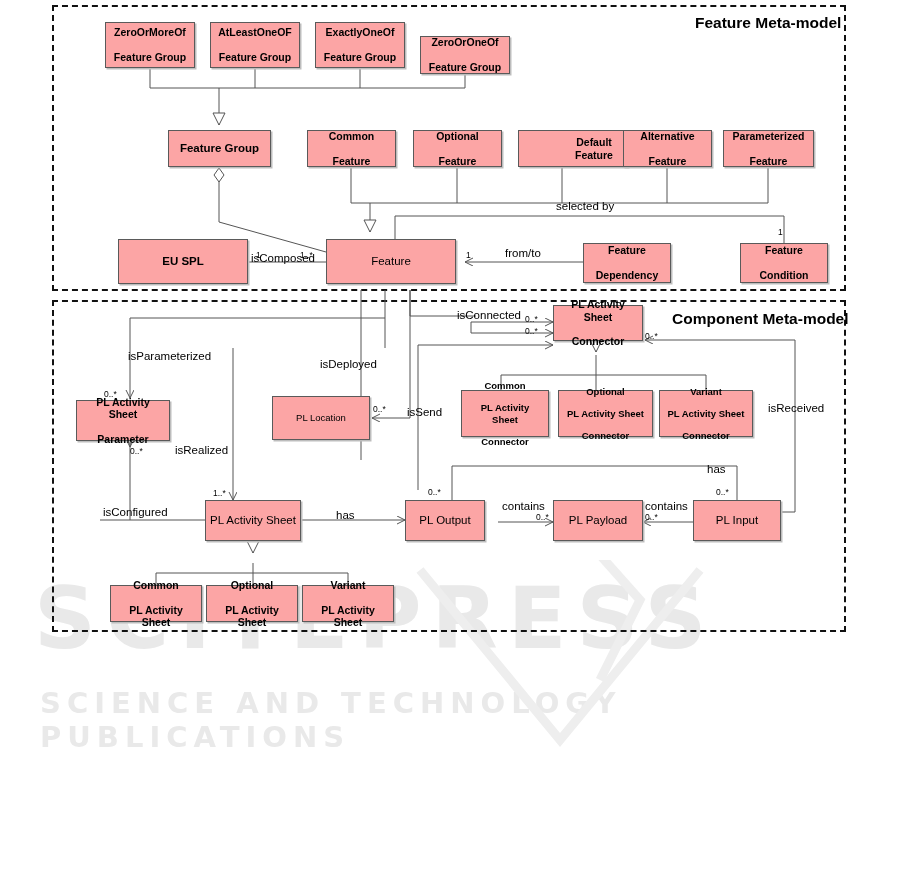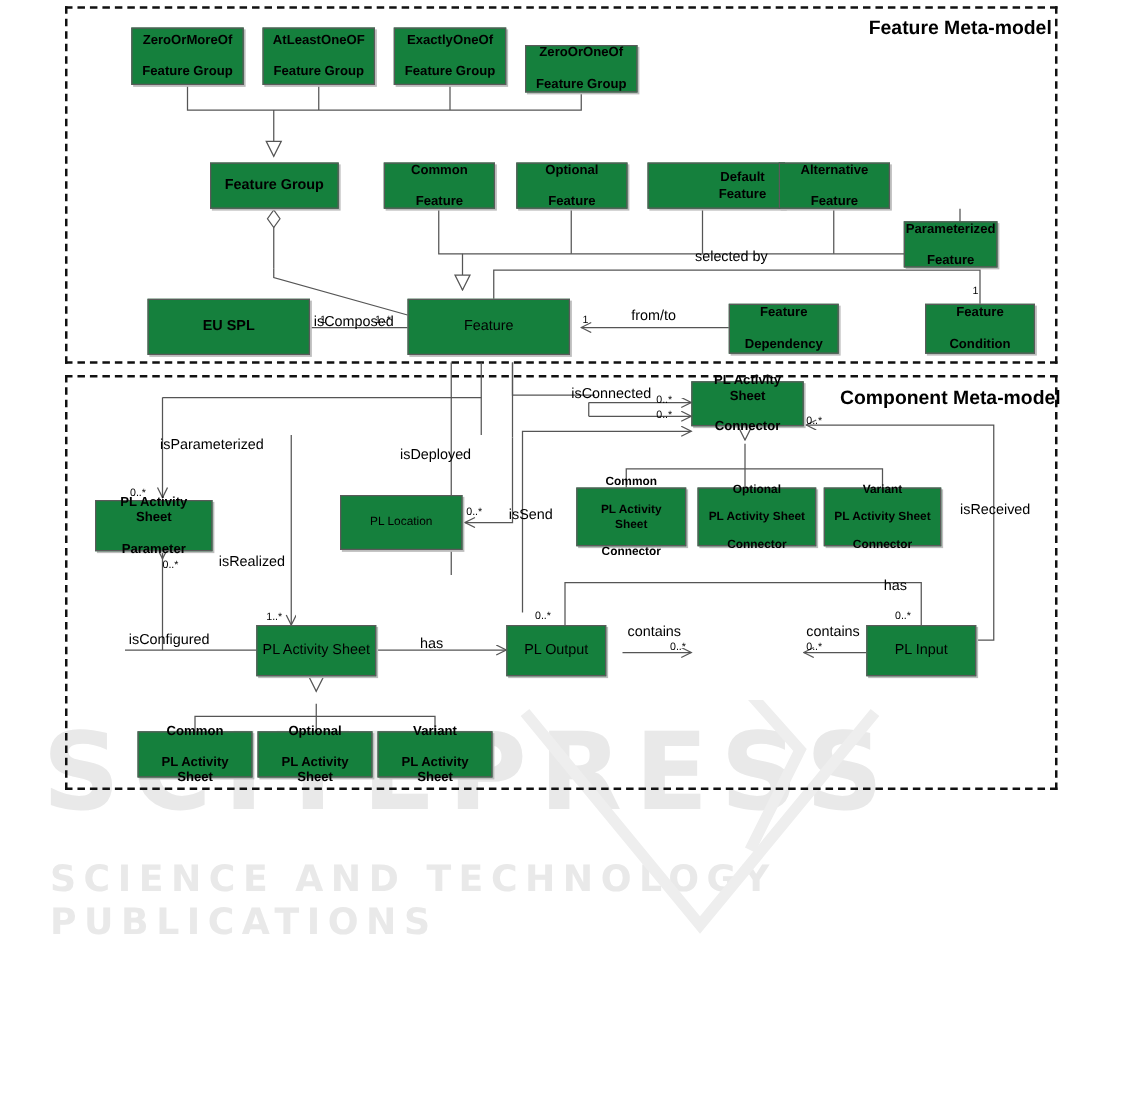--- a/index.html
+++ b/index.html
@@ -17,21 +17,21 @@
 
   
   .region{position:absolute;border:2px dashed #111;box-sizing:border-box;z-index:1;}
   .region-title{position:absolute;font-weight:bold;font-size:15.5px;z-index:3;
                 white-space:nowrap;}
 
   
   #lines{position:absolute;left:0;top:0;width:901px;height:887px;z-index:2;}
 
   
-  .box{position:absolute;box-sizing:border-box;background:#15803d;
+  .box{position:absolute;box-sizing:border-box;background:#fca5a5;
        border:1px solid #5a5a5a;box-shadow:1.5px 1.5px 0 0 #bdbdbd;
        display:flex;align-items:center;justify-content:center;text-align:center;
        z-index:4;line-height:1.18;}
   .box span{display:block;padding:0 3px;}
   .b-bold{font-weight:bold;}
   .fs11{font-size:11.5px;}
   .fs10{font-size:10.5px;}
   .fs9{font-size:9.5px;}
 
   
@@ -167,21 +167,21 @@
     <span><span>Optional</span><br>
           <span>Feature</span></span>
   </div>
   <div class="box fs10 b-bold" style="left:518px;top:130px;width:110px;height:37px;padding-left:42px;">
     <span>Default Feature</span>
   </div>
   <div class="box fs10 b-bold" style="left:623px;top:130px;width:89px;height:37px;">
     <span><span>Alternative</span><br>
           <span>Feature</span></span>
   </div>
-  <div class="box fs10 b-bold" style="left:723px;top:130px;width:75px;height:37px;margin-top:47px;">
+  <div class="box fs10 b-bold" style="left:723px;top:130px;width:91px;height:37px;">
     <span><span>Parameterized</span><br>
           <span>Feature</span></span>
   </div>
 
   <div class="box fs11 b-bold" style="left:118px;top:239px;width:130px;height:45px;">
     <span>EU SPL</span>
   </div>
   <div class="box fs11" style="left:326px;top:239px;width:130px;height:45px;">
     <span>Feature</span>
   </div>
@@ -230,20 +230,23 @@
 
   <div class="box fs9" style="left:272px;top:396px;width:98px;height:44px;">
     <span>PL Location</span>
   </div>
 
   <div class="box fs11" style="left:205px;top:500px;width:96px;height:41px;">
     <span>PL Activity Sheet</span>
   </div>
   <div class="box fs11" style="left:405px;top:500px;width:80px;height:41px;">
     <span>PL Output</span>
+  </div>
+  <div class="box fs11" style="left:553px;top:500px;width:90px;height:41px;">
+    <span>PL Payload</span>
   </div>
   <div class="box fs11" style="left:693px;top:500px;width:88px;height:41px;">
     <span>PL Input</span>
   </div>
 
   <div class="box fs10 b-bold" style="left:110px;top:585px;width:92px;height:37px;">
     <span><span>Common</span><br>
           <span>PL Activity Sheet</span></span>
   </div>
   <div class="box fs10 b-bold" style="left:206px;top:585px;width:92px;height:37px;">

